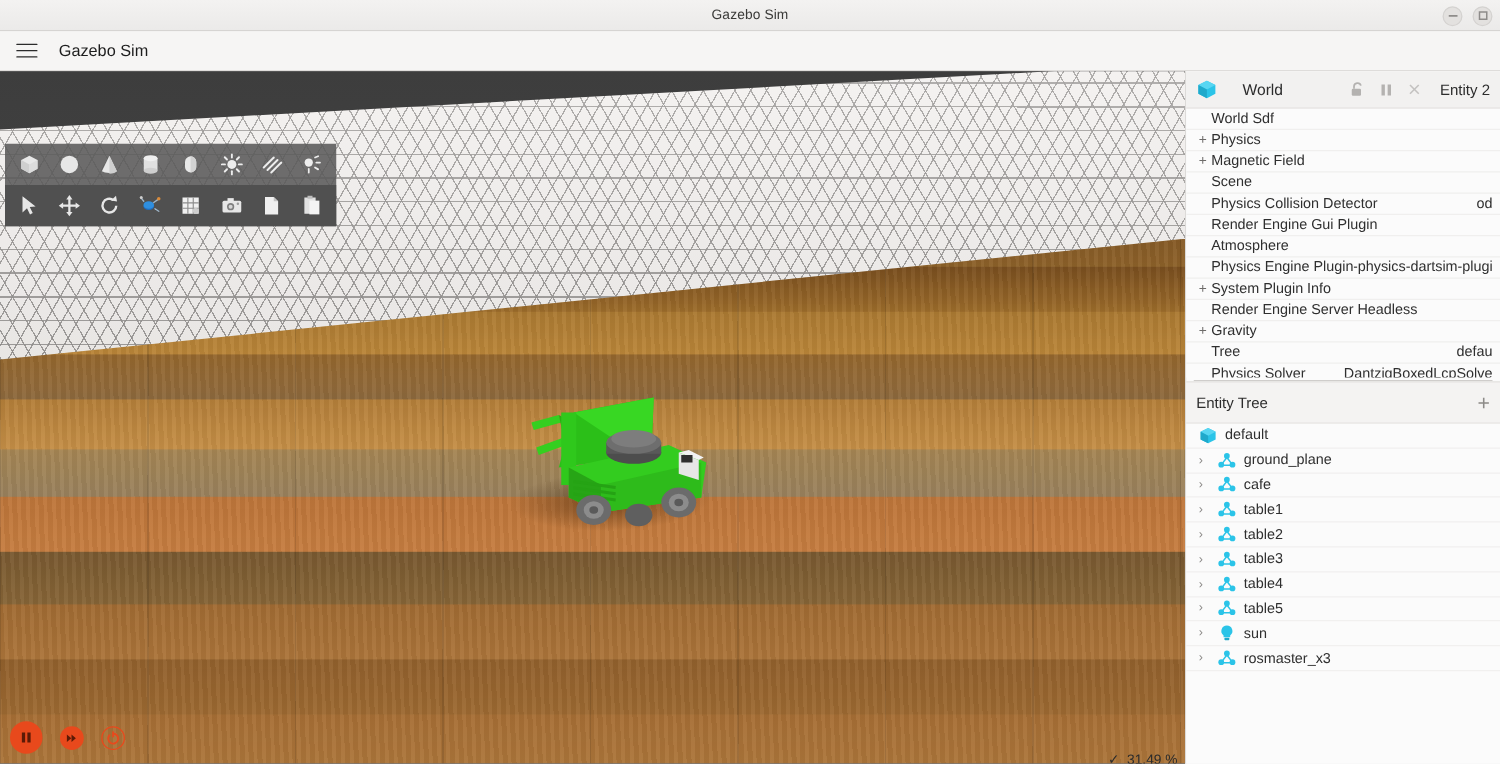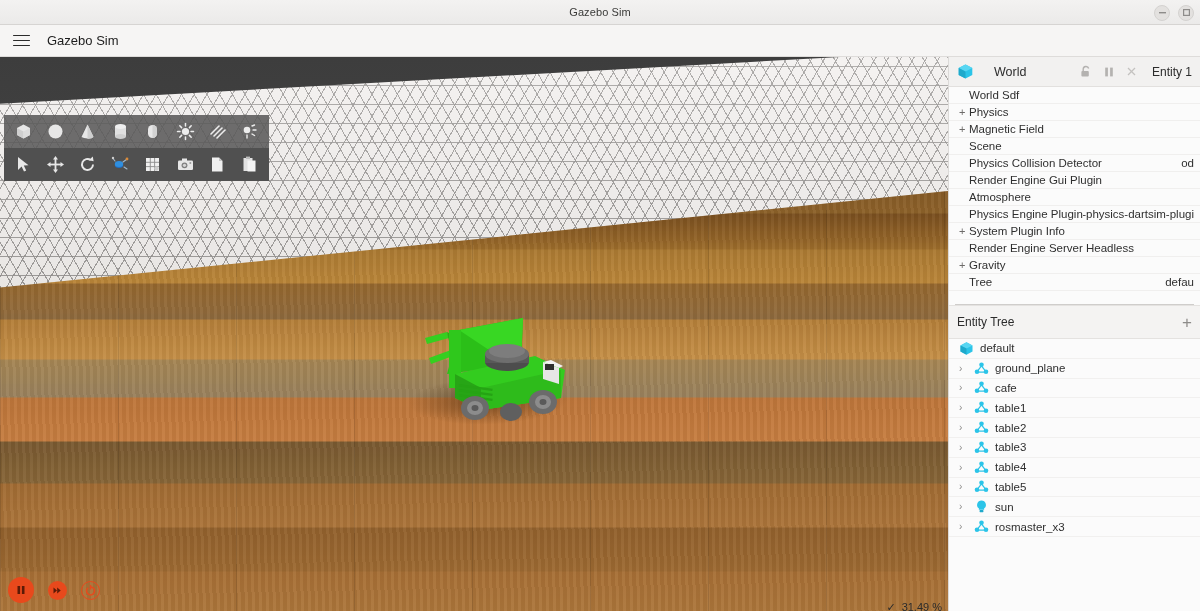--- a/index.html
+++ b/index.html
@@ -461,21 +461,21 @@
             </svg>
         </span>
         <span class="ic">
           <svg width="11" height="11" viewBox="0 0 11 11">
               <g stroke="#c4c2c0" stroke-width="1.3">
                 <line x1="2" y1="2" x2="9" y2="9"></line>
                 <line x1="9" y1="2" x2="2" y2="9"></line>
               </g>
             </svg>
         </span>
-        <span class="entity-label">Entity 1</span>
+        <span class="entity-label">Entity 2</span>
       </span>
     </div>
 
     <div class="prop-list">
 
     <div class="prop-row">
           <span class="exp"></span>
           <span class="pname">World Sdf</span>
           <span class="pval"></span>
         </div>
@@ -526,20 +526,25 @@
         </div>
         <div class="prop-row">
           <span class="exp">+</span>
           <span class="pname">Gravity</span>
           <span class="pval"></span>
         </div>
         <div class="prop-row">
           <span class="exp"></span>
           <span class="pname">Tree</span>
           <span class="pval">defau</span>
+        </div>
+        <div class="prop-row">
+          <span class="exp"></span>
+          <span class="pname">Physics Solver</span>
+          <span class="pval">DantzigBoxedLcpSolve</span>
         </div>
       </div>
     <div class="prop-divider"></div>
 
     <div class="tree-header">
       <span class="tree-title">Entity Tree</span>
       <span class="tree-plus">+</span>
     </div>
 
     <div class="tree-list">

